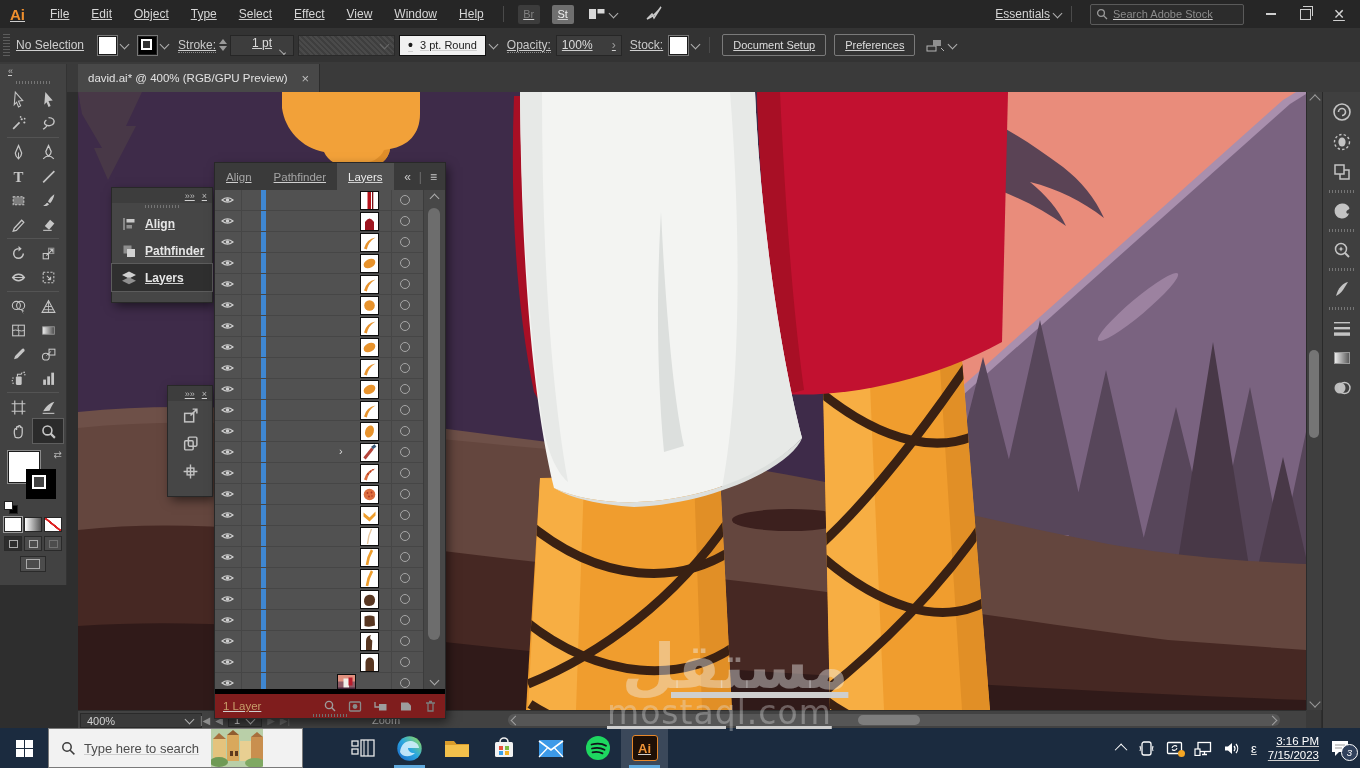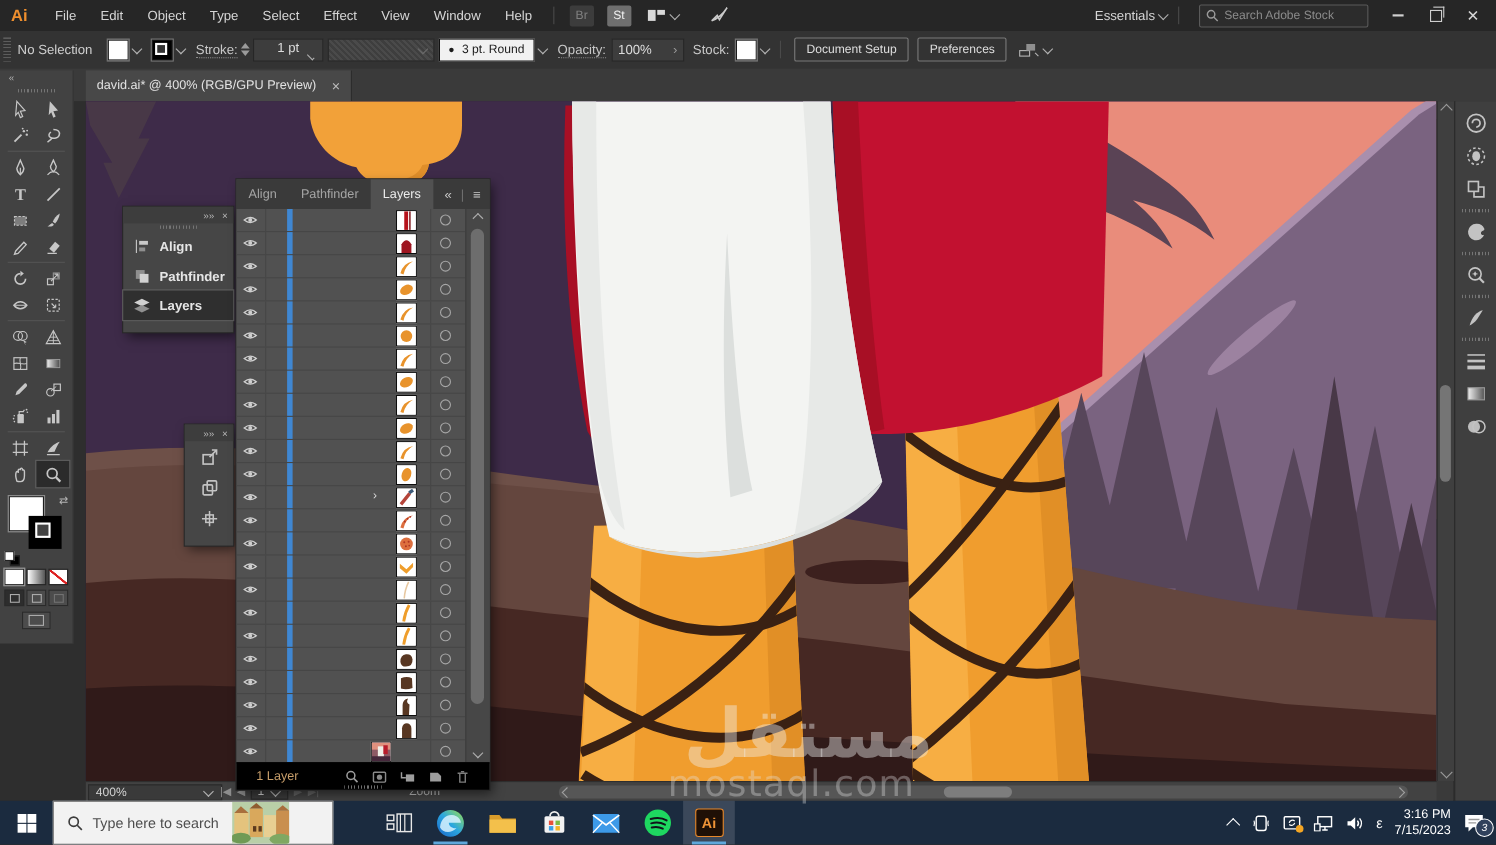--- a/index.html
+++ b/index.html
@@ -1,17 +1,17 @@
 <!DOCTYPE html>
 <html><head>
 <meta charset="utf-8">
 <style>
   html,body{margin:0;padding:0;background:#2e2e2e;font-family:"Liberation Sans",sans-serif;}
   #app{position:relative;width:1360px;height:768px;overflow:hidden;background:#2e2e2e;font-size:12px;color:#cfcfcf;}
-  .abs{position:absolute;}
+  .abs{position:absolute;text-decoration:underline;}
   .chev{display:inline-block;width:6px;height:6px;border-right:1.6px solid #b0b0b0;border-bottom:1.6px solid #b0b0b0;transform:rotate(45deg);margin:0 2px 2px 4px;vertical-align:middle;}
   .chev.dim{border-color:#6a6a6a;}
   .grip{background-image:repeating-linear-gradient(90deg,#757575 0 1px,transparent 1px 3px);height:3px;}
   
   #menubar{left:0;top:0;width:1360px;height:28px;background:#262626;border-bottom:1px solid #191919;display:flex;align-items:center;}
   #ai-logo{color:#ef8f2e;font-weight:bold;font-size:15px;margin:0 14px 0 10px;}
   #menus span{padding:0 11px;color:#d6d6d6;}
   .mb-sep{width:1px;height:16px;background:#4a4a4a;margin:0 8px;}
   .tile{width:22px;height:19px;border-radius:2px;display:inline-flex;align-items:center;justify-content:center;font-size:11px;margin:11px 6px;}
   .tile.br{background:#3c3c3c;color:#808080;}
@@ -118,21 +118,21 @@
   .lrow:after{content:"";position:absolute;left:176px;top:0;width:1px;height:100%;background:#464646;}
   .l-eye{position:absolute;left:5px;top:3px;}
   .l-bar{position:absolute;left:46px;top:0;width:5px;height:20px;background:#3f87d2;}
   .l-thumb{position:absolute;left:145px;top:0.5px;width:19px;height:19px;background:#fff;border:1px solid #0d0d0d;box-sizing:border-box;}
   .l-thumb svg{display:block;}
   .l-arrow{position:absolute;left:124px;top:3px;color:#dcdcdc;font-size:11px;line-height:13px;}
   .l-target{position:absolute;left:185px;top:4.5px;width:10px;height:10px;border:1.5px solid #a6a6a6;border-radius:50%;box-sizing:border-box;}
   #lp-scroll{position:absolute;right:0;top:0;width:21px;height:100%;background:#474747;border-left:1px solid #3c3c3c;}
   #lp-thumbbar{position:absolute;left:4px;top:18px;width:12px;height:432px;background:#6d6d6d;border-radius:6px;}
   .lp-sar{position:absolute;left:7px;width:6px;height:6px;border-right:1.5px solid #adadad;border-bottom:1.5px solid #adadad;}
-  #lp-bottom{height:24px;background:#000000;border-top:1px solid #000000;display:flex;align-items:center;padding:0 18px;flex:none;position:relative;}
+  #lp-bottom{height:24px;background:#7f1d1d;border-top:5px solid #000000;display:flex;align-items:center;padding:0 8px;flex:none;position:relative;}
   #lp-status{color:#c79e6a;font-size:11.5px;}
   #lp-bicons{margin-left:auto;display:flex;gap:11px;align-items:center;}
   #lp-bottom:after{content:"";position:absolute;left:50%;bottom:1px;transform:translateX(-50%);width:34px;height:3px;background-image:repeating-linear-gradient(90deg,#6f6f6f 0 1px,transparent 1px 3px);}
   
   #watermark{left:555px;top:634px;width:360px;text-align:center;z-index:60;pointer-events:none;font-family:"DejaVu Sans",sans-serif;}
   #wm1{font-size:62px;font-weight:bold;color:rgba(240,240,240,.42);line-height:66px;}
   #wm2{font-size:33px;color:rgba(225,225,225,.35);letter-spacing:1px;line-height:34px;margin-top:-4px;text-align:left;padding-left:52px;}
   
   #taskbar{left:0;top:728px;width:1360px;height:40px;background:#1b2b3f;z-index:40;display:flex;align-items:center;}
   #startbtn{width:48px;height:40px;display:flex;align-items:center;justify-content:center;}

